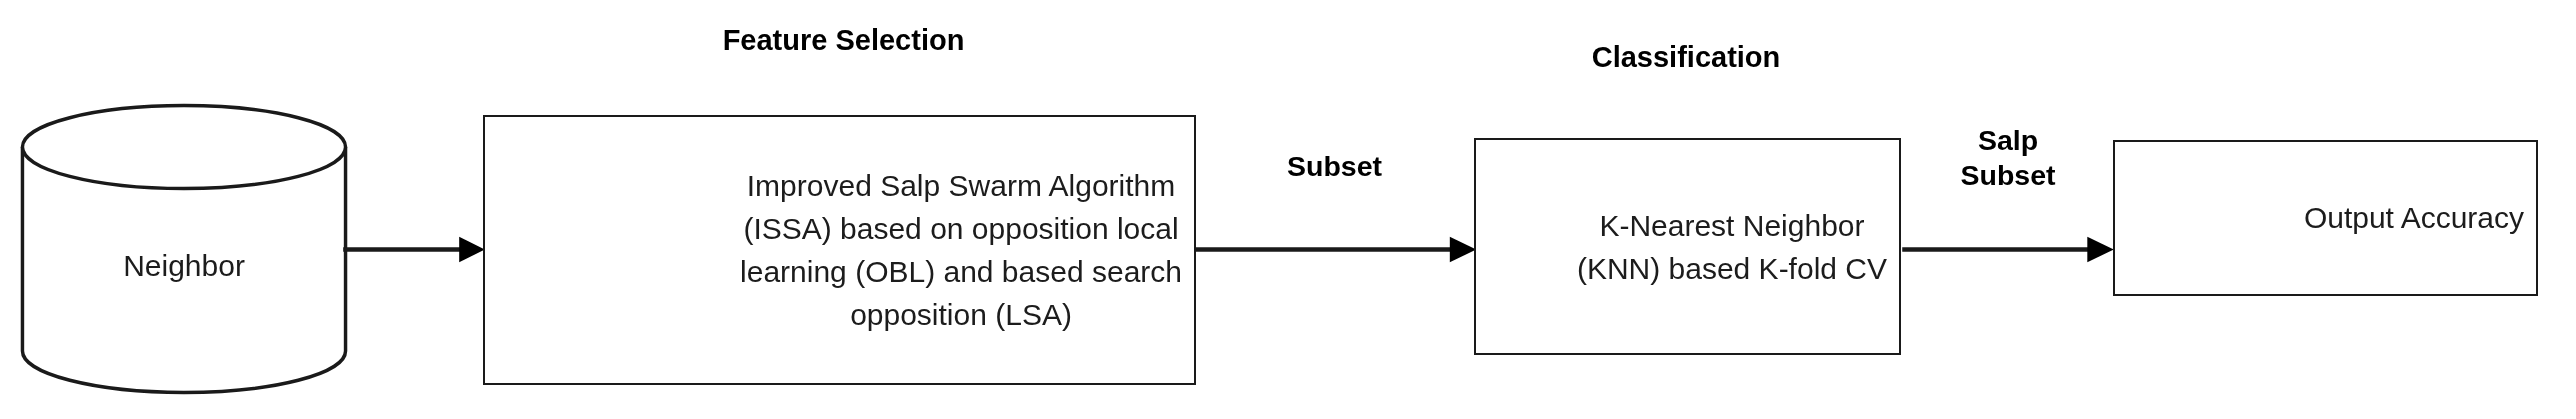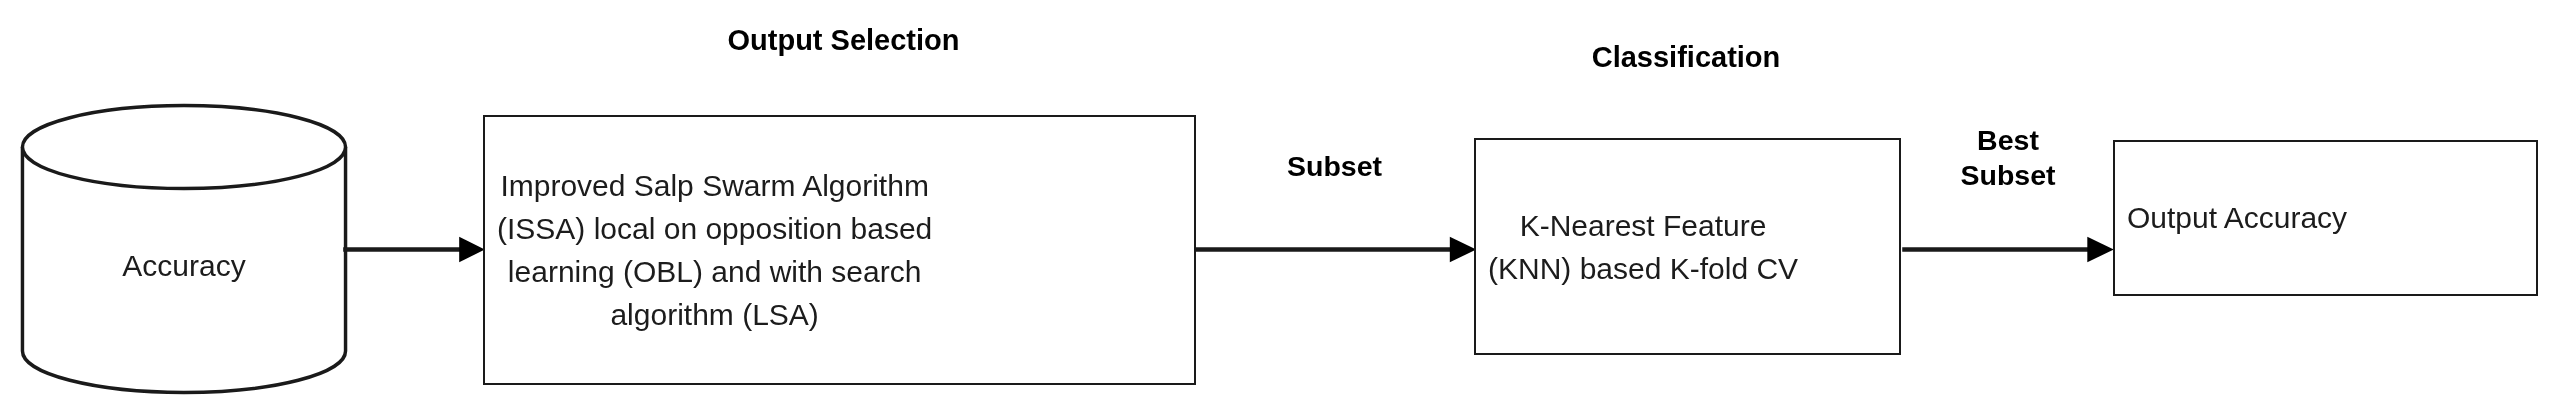--- a/index.html
+++ b/index.html
@@ -41,21 +41,21 @@
   .edge-label.two-line { white-space: normal; }
 
   
   .process-box {
     position: absolute;
     background: #ffffff;
     border: 2.6px solid #1a1a1a;
     box-sizing: border-box;
     display: flex;
     align-items: center;
-    justify-content: flex-start;
+    justify-content: flex-end;
   }
   .process-box .box-text {
     font-size: 30px;
     line-height: 43px;
     text-align: center;
     color: #1c1c1c;
     padding: 0 12px;
   }
   .process-box.single .box-text { line-height: 38px; }
 
@@ -79,61 +79,61 @@
 </head>
 <body>
 
 <div id="canvas">
 
   <div class="cylinder-wrap" style="left:19px; top:102px; width:330px; height:294px;">
     <svg width="330" height="294" viewBox="0 0 382 340">
       <path d="M4,52 L4,288 A187,48 0 0 0 378,288 L378,52" fill="#ffffff" stroke="#1a1a1a" stroke-width="4"></path>
       <ellipse cx="191" cy="52" rx="187" ry="48" fill="#ffffff" stroke="#1a1a1a" stroke-width="4"></ellipse>
     </svg>
-    <div class="cylinder-label" style="top:147px;">Accuracy</div>
+    <div class="cylinder-label" style="top:147px;">Neighbor</div>
   </div>
 
   <div class="arrow" style="left:342px; top:235px; width:144px; height:29px;">
     <svg width="144" height="29" viewBox="0 0 166 34">
       <line x1="0" y1="17" x2="140" y2="17" stroke="#1a1a1a" stroke-width="5"></line>
       <polygon points="136,2 166,17 136,32" fill="#000000"></polygon>
     </svg>
   </div>
 
-  <div class="section-header" style="left:584px; top:23px; width:519px;">Output Selection</div>
+  <div class="section-header" style="left:584px; top:23px; width:519px;">Feature Selection</div>
 
   <div class="process-box" style="left:483px; top:115px; width:713px; height:270px;">
     <div class="box-text">
       <div>Improved Salp Swarm Algorithm</div>
-      <div>(ISSA) local on opposition based</div>
-      <div>learning (OBL) and with search</div>
-      <div>algorithm (LSA)</div>
+      <div>(ISSA) based on opposition local</div>
+      <div>learning (OBL) and based search</div>
+      <div>opposition (LSA)</div>
     </div>
   </div>
 
   <div class="edge-label" style="left:1205px; top:149px; width:259px;">Subset</div>
 
   <div class="arrow" style="left:1193px; top:235px; width:285px; height:29px;">
     <svg width="285" height="29" viewBox="0 0 330 34">
       <line x1="0" y1="17" x2="303" y2="17" stroke="#1a1a1a" stroke-width="5"></line>
       <polygon points="299,2 330,17 299,32" fill="#000000"></polygon>
     </svg>
   </div>
 
   <div class="section-header" style="left:1470px; top:40px; width:432px;">Classification</div>
 
   <div class="process-box" style="left:1474px; top:138px; width:427px; height:217px;">
     <div class="box-text">
-      <div>K-Nearest Feature</div>
+      <div>K-Nearest Neighbor</div>
       <div>(KNN) based K-fold CV</div>
     </div>
   </div>
 
   <div class="edge-label two-line" style="left:1915px; top:123px; width:186px;">
-    <div>Best</div>
+    <div>Salp</div>
     <div>Subset</div>
   </div>
 
   <div class="arrow" style="left:1901px; top:235px; width:214px; height:29px;">
     <svg width="214" height="29" viewBox="0 0 248 34">
       <line x1="0" y1="17" x2="221" y2="17" stroke="#1a1a1a" stroke-width="5"></line>
       <polygon points="217,2 248,17 217,32" fill="#000000"></polygon>
     </svg>
   </div>
 

